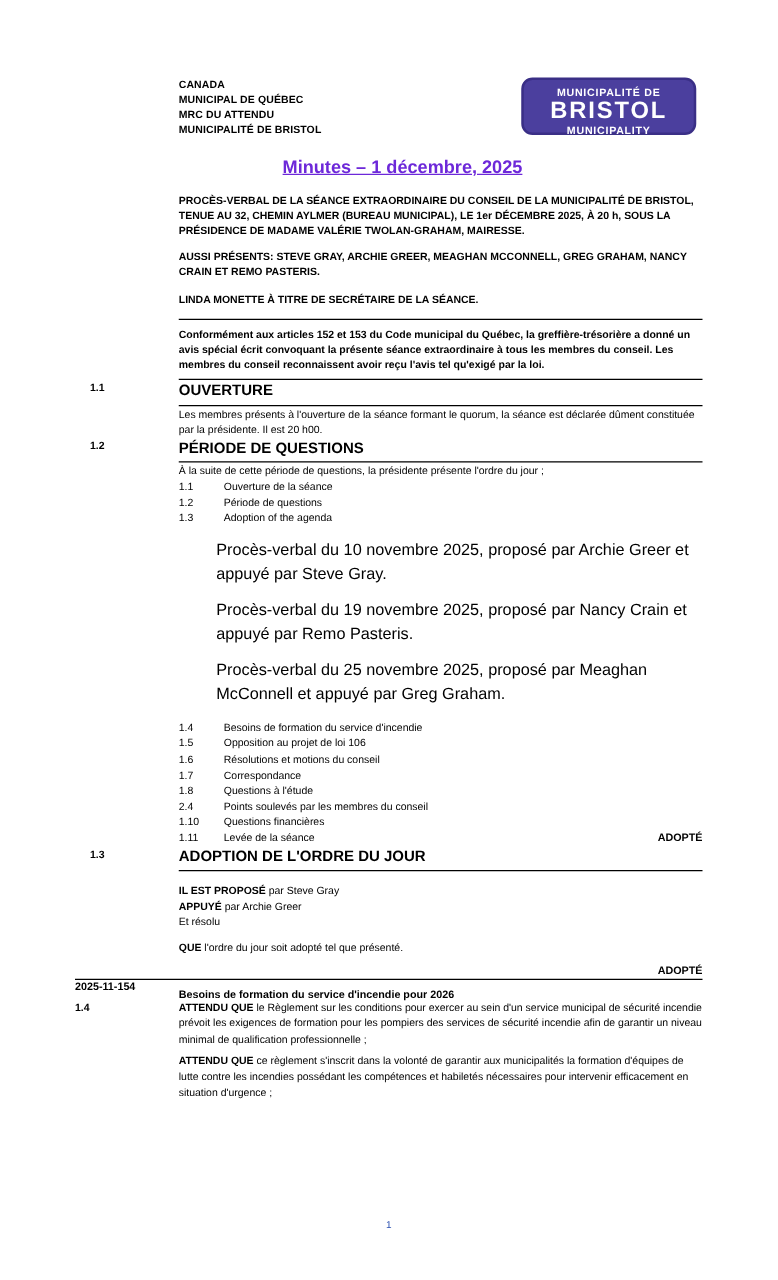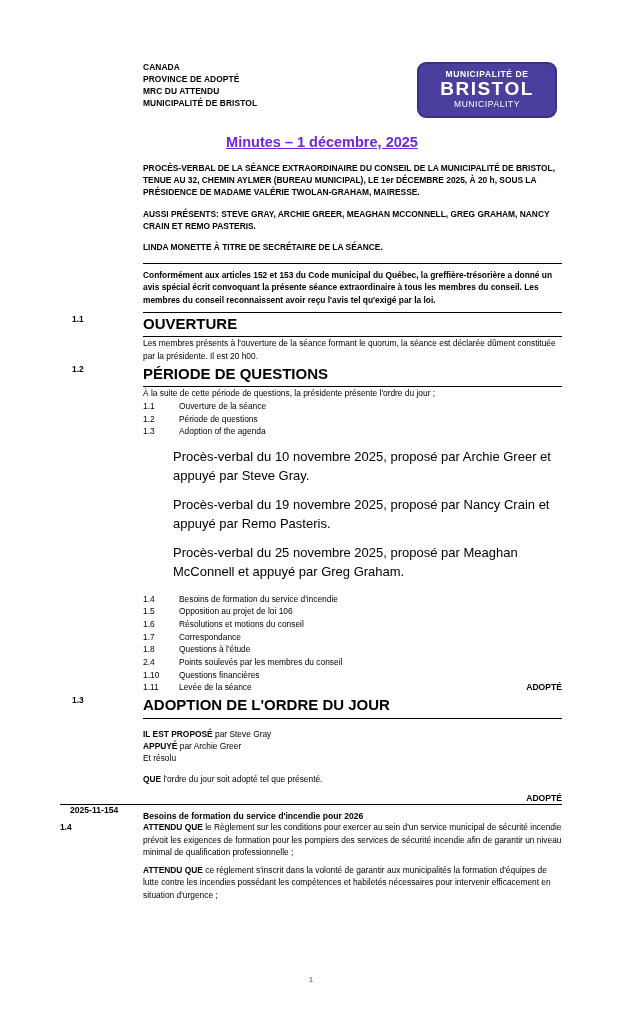--- a/index.html
+++ b/index.html
@@ -38,21 +38,21 @@
     box-sizing: border-box;
   }
   .header-left {
     font-size: 8.4px;
     font-weight: bold;
     line-height: 1.42;
     letter-spacing: 0.1px;
   }
   .logo {
     width: 140px;
-    height: 56px;
+    height: 46px;
     background: #4b3f9e;
     border: 2px solid #3a2f86;
     border-radius: 9px;
     color: #ffffff;
     text-align: center;
     box-sizing: border-box;
     padding-top: 5px;
     margin-right: 5px;
   }
   .logo .l1 {
@@ -61,21 +61,21 @@
     letter-spacing: 0.6px;
   }
   .logo .l2 {
     font-size: 19px;
     font-weight: bold;
     letter-spacing: 1.5px;
     line-height: 1.05;
   }
   .logo .l3 {
     font-size: 8.5px;
-    font-weight: normal;
+    font-weight: bold;
     letter-spacing: 0.6px;
   }
 
   
   .doc-title {
     text-align: center;
     color: #6d28d9;
     font-size: 14.5px;
     font-weight: bold;
     text-decoration: underline;
@@ -130,21 +130,21 @@
     left: 12px;
     top: 0;
     font-size: 8.4px;
     font-weight: bold;
     width: 72px;
   }
   .row-title {
     font-weight: bold;
     border-bottom: 1.2px solid #000;
     padding-bottom: 2px;
-    font-size: 15px;
+    font-size: 12px;
   }
   .row-body {
     font-size: 8.4px;
     line-height: 1.5;
   }
 
   .agenda {
     margin: 0 60px 0 143px;
     font-size: 8.4px;
     line-height: 1.5;
@@ -173,21 +173,21 @@
 
   .res-head {
     position: relative;
     margin: 0 60px 0 60px;
     padding-left: 83px;
     font-size: 8.6px;
     font-weight: bold;
   }
   .res-head .rnum {
     position: absolute;
-    left: 10px;
+    left: 0;
     top: 0;
     font-weight: bold;
     font-size: 8.6px;
   }
 
   .page-number {
     position: absolute;
     bottom: 40px;
     left: 0;
     width: 622px;
@@ -201,21 +201,21 @@
 </style>
 </head>
 <body>
 
 <div class="page">
   <div class="content">
 
     <div class="header">
       <div class="header-left">
         <div>CANADA</div>
-        <div>PROVINCE DE ADOPTÉ</div>
+        <div>MUNICIPAL DE QUÉBEC</div>
         <div>MRC DU ATTENDU</div>
         <div>MUNICIPALITÉ DE BRISTOL</div>
       </div>
       <div class="logo">
         <div class="l1">MUNICIPALITÉ DE</div>
         <div class="l2">BRISTOL</div>
         <div class="l3">MUNICIPALITY</div>
       </div>
     </div>
 

